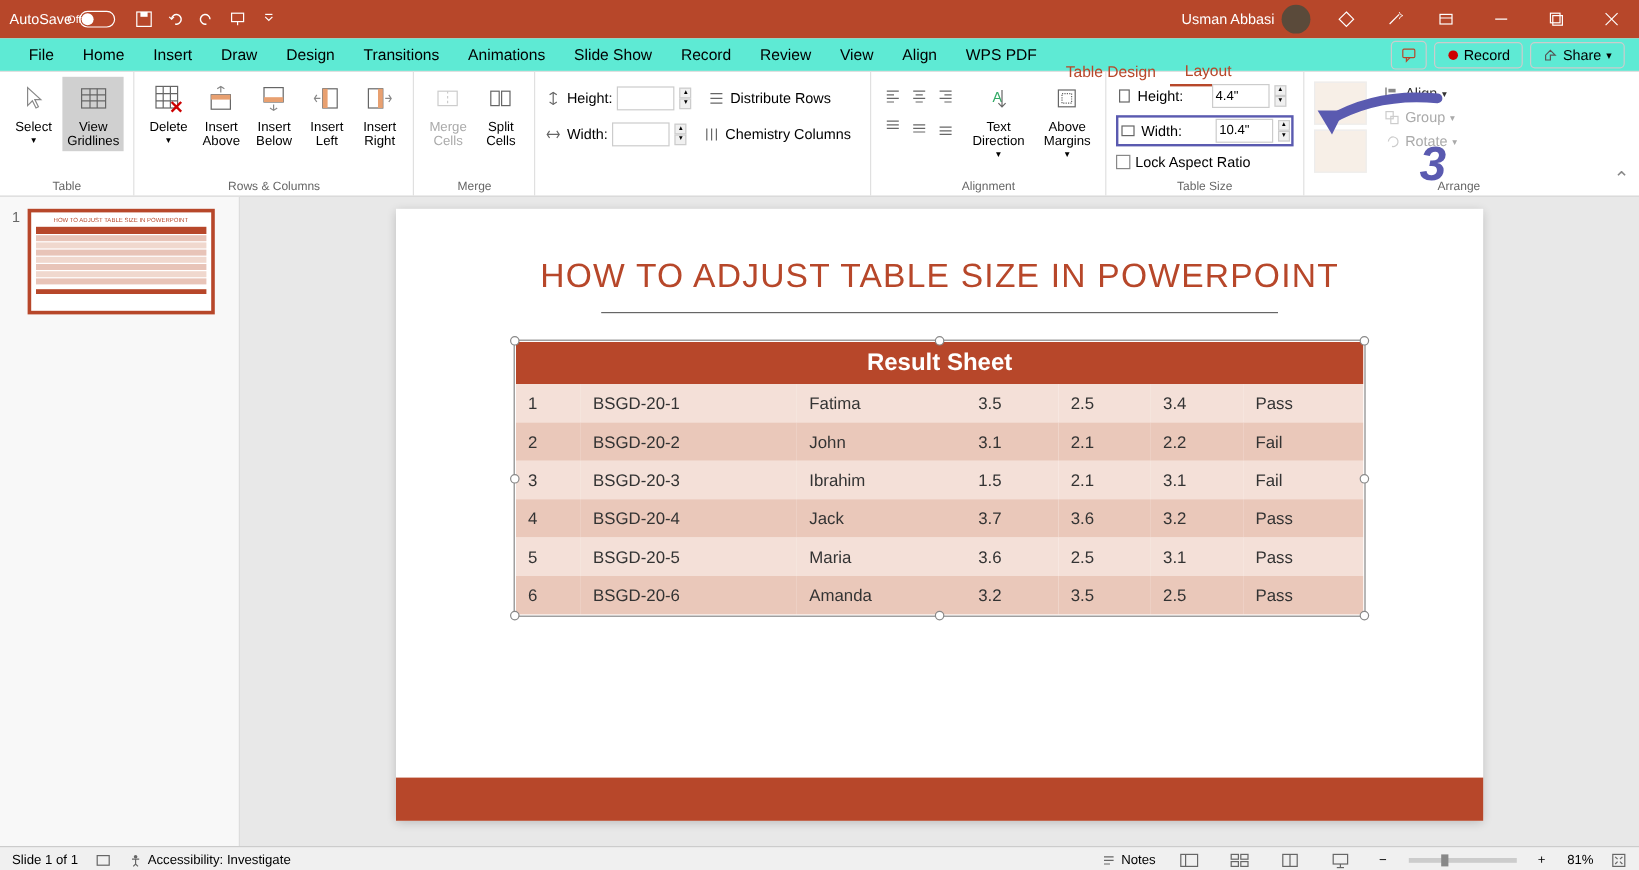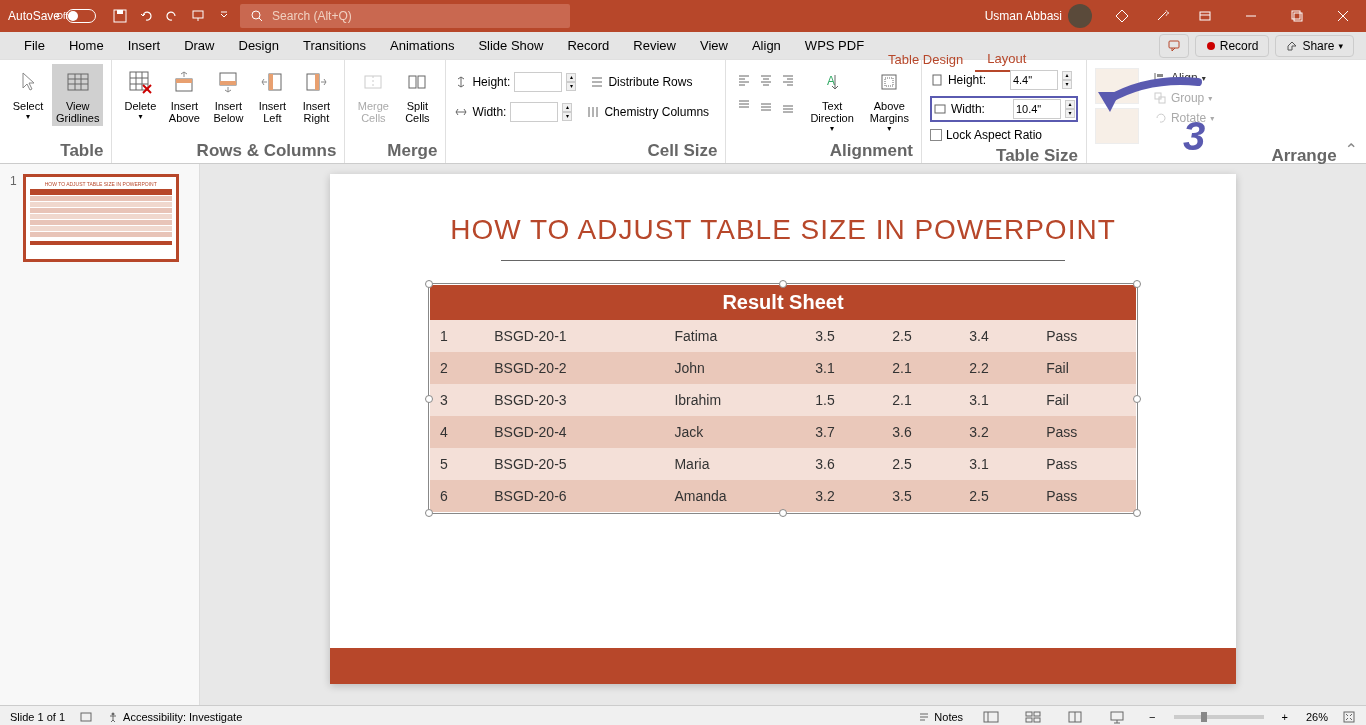--- a/index.html
+++ b/index.html
@@ -15,33 +15,33 @@
 .titlebar .qat-icon { width: 16px; height: 16px; display: flex; align-items: center; justify-content: center; }
 .titlebar .doc-title { flex: 0 0 auto; padding: 0 20px; display: flex; align-items: center; gap: 4px; }
 .titlebar .search-box { background: #c96850; height: 24px; width: 330px; display: flex; align-items: center; padding: 0 10px; gap: 8px; border-radius: 2px; }
 .titlebar .spacer { flex: 1; }
 .titlebar .user { display: flex; align-items: center; gap: 6px; padding: 0 10px; }
 .titlebar .avatar { width: 24px; height: 24px; border-radius: 50%; background: #5a4a3a; }
 .titlebar .win-controls { display: flex; }
 .titlebar .win-btn { width: 46px; height: 32px; display: flex; align-items: center; justify-content: center; }
 
 
-.menubar { height: 28px; display: flex; align-items: center; padding: 0 12px; gap: 0; font-size: 13px; background: #e5e5e5; border-bottom: 1px solid #e0e0e0; }
+.menubar { height: 28px; display: flex; align-items: center; padding: 0 12px; gap: 0; font-size: 13px; background: #5eead4; border-bottom: 1px solid #e0e0e0; }
 .menubar .menu-item { padding: 4px 12px; cursor: pointer; }
 .menubar .menu-item.active { color: #b7472a; border-bottom: 2px solid #b7472a; }
 .menubar .menu-item.contextual { color: #b7472a; margin-top: 28px; }
 .menubar .right-actions { margin-left: auto; display: flex; gap: 6px; align-items: center; }
 .menubar .action-btn { border: 1px solid #ccc; border-radius: 4px; padding: 3px 10px; font-size: 12px; display: flex; align-items: center; gap: 4px; }
 .menubar .comment-btn { width: 30px; height: 24px; border: 1px solid #ccc; border-radius: 4px; display: flex; align-items: center; justify-content: center; }
 
 
 .ribbon { height: 104px; background: #fff; display: flex; border-bottom: 1px solid #ccc; }
 .ribbon-group { border-right: 1px solid #e0e0e0; padding: 4px 8px 0 8px; display: flex; flex-direction: column; }
 .ribbon-group-content { flex: 1; display: flex; align-items: flex-start; gap: 4px; }
-.ribbon-group-label { font-size: 17px; color: #666; text-align: right; padding: 2px 0; font-weight: bold; }
+.ribbon-group-label { font-size: 10px; color: #666; text-align: center; padding: 2px 0; }
 .ribbon-btn { display: flex; flex-direction: column; align-items: center; padding: 2px 4px; font-size: 11px; text-align: center; min-width: 40px; cursor: pointer; }
 .ribbon-btn.disabled { color: #aaa; }
 .ribbon-btn-icon { width: 32px; height: 32px; display: flex; align-items: center; justify-content: center; margin-bottom: 2px; }
 .ribbon-btn.selected { background: #d0d0d0; }
 
 .cell-size-row { display: flex; align-items: center; gap: 4px; font-size: 12px; margin: 2px 0; }
 .cell-size-input { width: 48px; height: 20px; border: 1px solid #ccc; font-size: 11px; padding: 0 2px; }
 .spinner { display: flex; flex-direction: column; }
 .spinner-btn { width: 10px; height: 9px; border: 1px solid #ccc; font-size: 6px; line-height: 6px; text-align: center; background: #f0f0f0; }
 
@@ -133,27 +133,20 @@
           <rect x="2" y="2" width="10" height="7" fill="none" stroke="#fff"></rect>
           <line x1="7" y1="9" x2="7" y2="12" stroke="#fff"></line>
         </svg>
       </div>
     <div class="qat-icon">
         <svg width="10" height="10" viewBox="0 0 10 10">
           <path d="M2 3 L5 6 L8 3" fill="none" stroke="#fff"></path>
           <line x1="2" y1="1" x2="8" y2="1" stroke="#fff"></line>
         </svg>
       </div>
-  </div>
-  <div class="search-box">
-    <svg width="14" height="14" viewBox="0 0 14 14">
-        <circle cx="6" cy="6" r="4" fill="none" stroke="#fff"></circle>
-        <line x1="9" y1="9" x2="12" y2="12" stroke="#fff"></line>
-      </svg>
-    <span style="color:#f0d0c0">Search (Alt+Q)</span>
   </div>
   <div class="spacer"></div>
   <div class="user">
     <span>Usman Abbasi</span>
     <div class="avatar"></div>
   </div>
   <div class="qat-icon" style="width:40px">
       <svg width="16" height="16" viewBox="0 0 16 16">
         <path d="M8 2 L14 8 L8 14 L2 8 Z" fill="none" stroke="#fff"></path>
       </svg>
@@ -391,21 +384,20 @@
         <div class="cell-size-row">
           <svg width="14" height="14" viewBox="0 0 14 14">
               <line x1="3" y1="2" x2="3" y2="12" stroke="#666"></line>
               <line x1="7" y1="2" x2="7" y2="12" stroke="#666"></line>
               <line x1="11" y1="2" x2="11" y2="12" stroke="#666"></line>
             </svg>
           <span>Chemistry Columns</span>
         </div>
       </div>
     </div>
-    <div class="ribbon-group-label">Cell Size</div>
   </div>
 
   <div class="ribbon-group">
     <div class="ribbon-group-content" style="gap:8px">
       <div style="display:flex;flex-direction:column;gap:6px;padding-top:6px">
         <div style="display:flex;gap:2px">
           <div class="align-small-btn">
               <svg width="14" height="14" viewBox="0 0 14 14">
                 <line x1="2" y1="3" x2="12" y2="3" stroke="#666"></line>
                 <line x1="2" y1="6" x2="8" y2="6" stroke="#666"></line>
@@ -711,20 +703,20 @@
         <rect x="2" y="2" width="12" height="8" fill="none" stroke="#666"></rect>
         <line x1="8" y1="10" x2="8" y2="13" stroke="#666"></line>
         <line x1="5" y1="13" x2="11" y2="13" stroke="#666"></line>
       </svg>
     </div>
   <span style="padding:0 4px">−</span>
   <div class="zoom-slider">
       <div class="zoom-thumb"></div>
     </div>
   <span style="padding:0 4px">+</span>
-  <span>26%</span>
+  <span>81%</span>
   <span>
       <svg width="14" height="14" viewBox="0 0 14 14">
         <rect x="2" y="2" width="10" height="10" fill="none" stroke="#666"></rect>
         <path d="M4 4 L6 6 M10 4 L8 6 M4 10 L6 8 M10 10 L8 8" stroke="#666"></path>
       </svg>
     </span>
 </div>
 
 </body></html>

